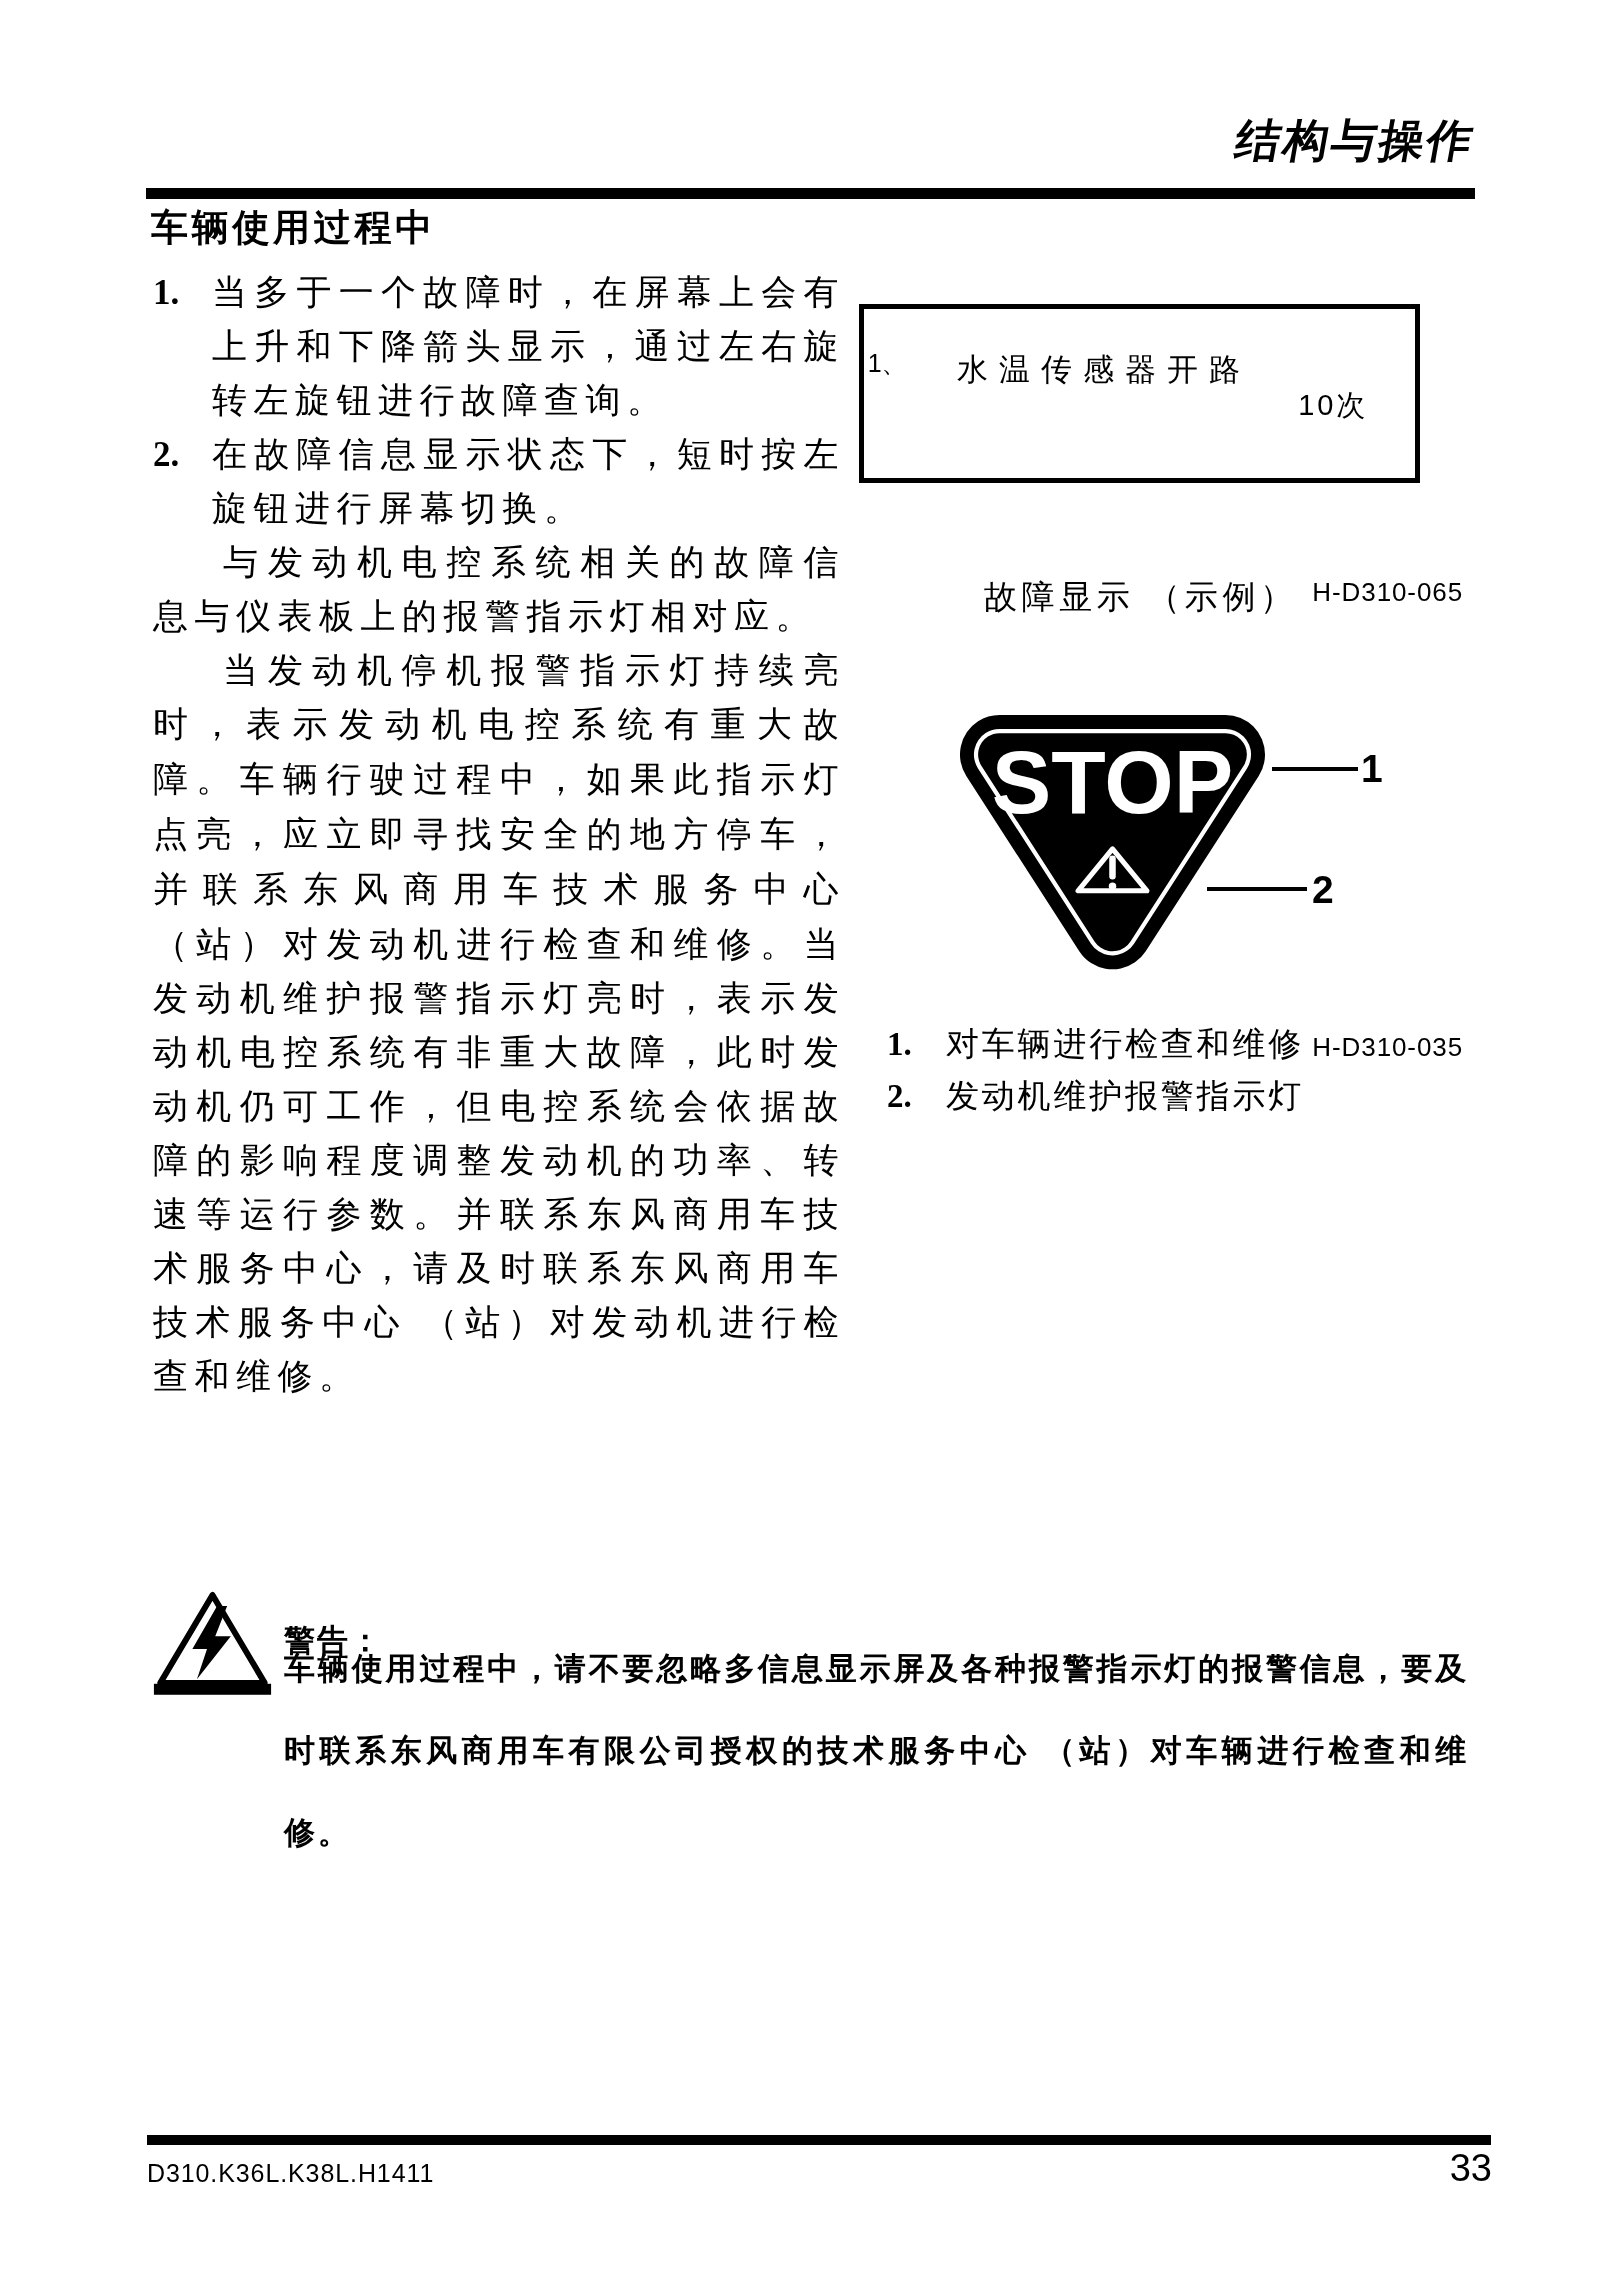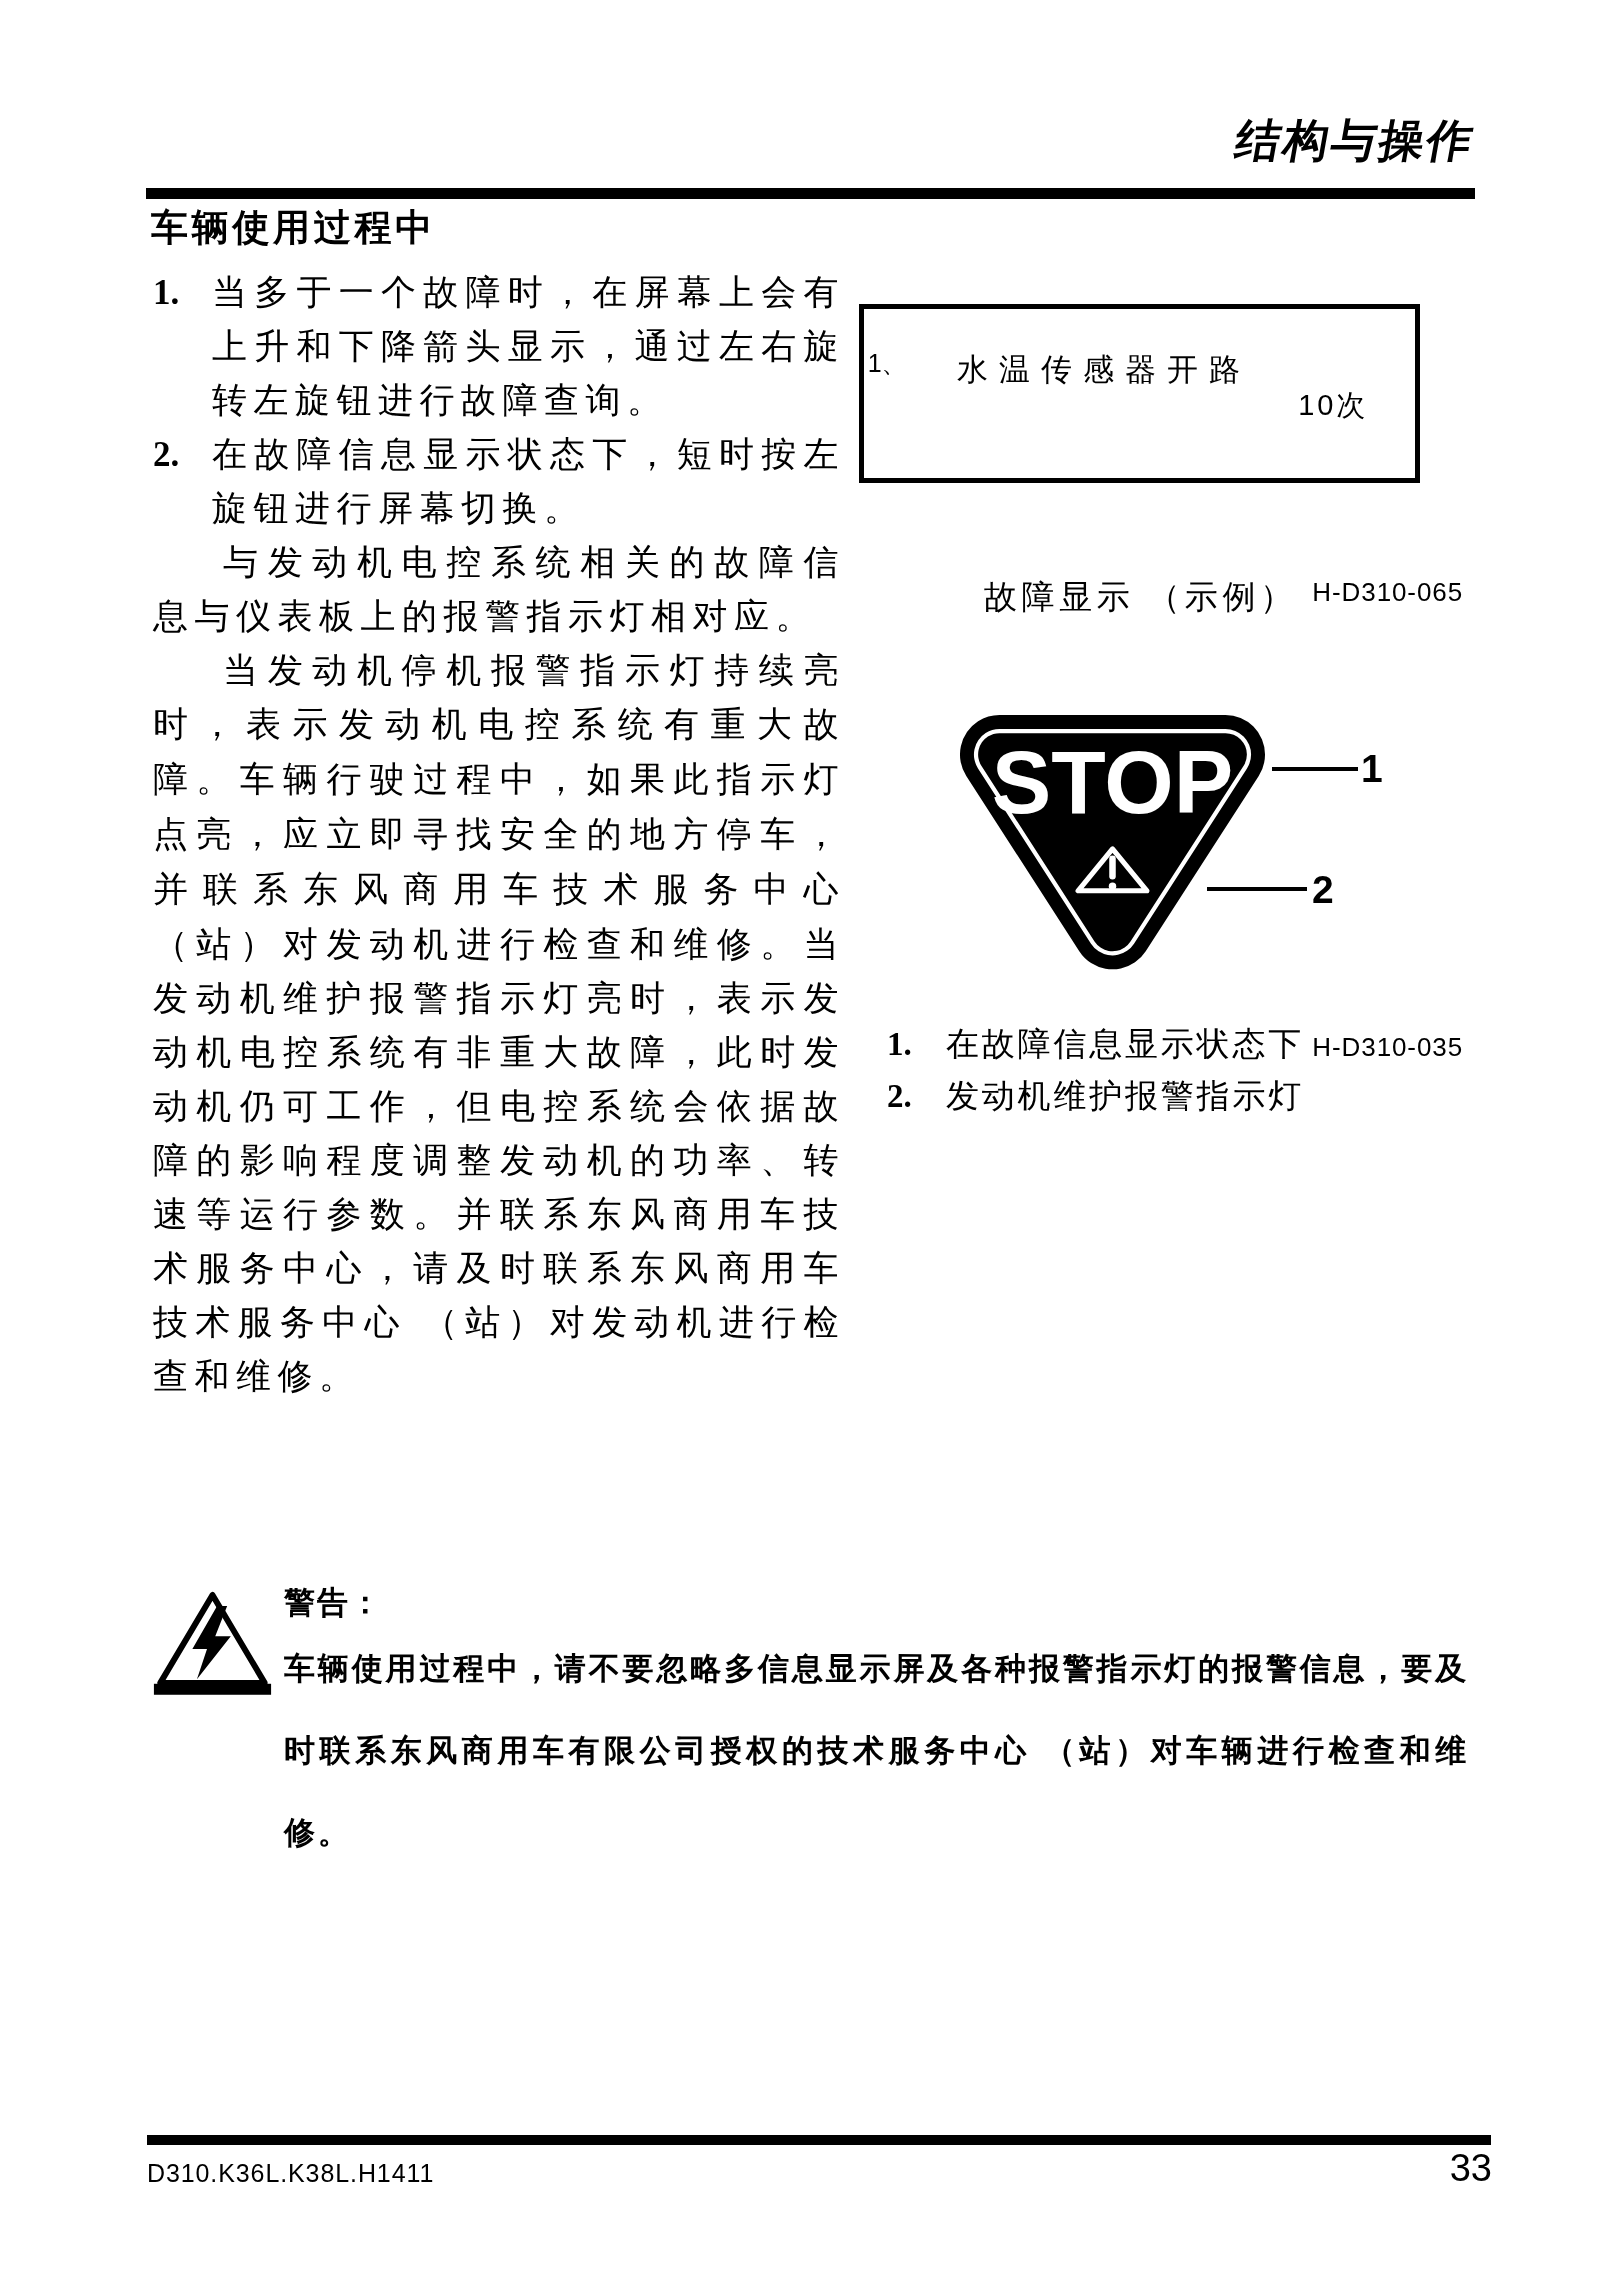--- a/index.html
+++ b/index.html
@@ -54,21 +54,21 @@
     font-family:"Liberation Sans", sans-serif;font-size:39px;font-weight:bold;
   }
   .co1-label{left:1361px;top:747px;}
   .co2-label{left:1312px;top:868px;}
   
   .legend{left:887px;top:1018px;width:590px;font-size:33px;line-height:52px;letter-spacing:2.8px;}
   .legend .hang-list .li-num{width:59px;flex:0 0 59px;}
   
   .warning-icon{left:153px;top:1588px;width:119px;height:111px;}
   .warning-label{
-    left:284px;top:1582px;font-family:Liberation Serif, serif;
+    left:284px;top:1620px;font-family:Liberation Serif, serif;
     font-size:31px;font-weight:bold;letter-spacing:1.9px;
   }
   .warning-text{
     left:284px;top:1628px;width:1185px;
     font-family:"Liberation Sans", sans-serif;font-size:31px;font-weight:bold;
     line-height:82px;letter-spacing:2.8px;text-align:justify;
   }
   
   .footer-rule{left:147px;top:2135px;width:1344px;height:10.2px;background:#000;}
   .doc-code{left:147px;top:2159px;font-family:"Liberation Sans", sans-serif;font-size:25px;letter-spacing:0.9px;}
@@ -116,21 +116,21 @@
 </svg>
 <div class="abs callout-line co1-line"></div>
 <div class="abs callout-label co1-label">1</div>
 <div class="abs callout-line co2-line"></div>
 <div class="abs callout-label co2-label">2</div>
 <div class="abs figure-code fig-code-2">H-D310-035</div>
 
 <div class="abs legend">
   <div class="hang-list">
     <span class="li-num">1.</span>
-    <span class="li-text">在故障信息显示状态下</span>
+    <span class="li-text">对车辆进行检查和维修</span>
   </div>
   <div class="hang-list">
     <span class="li-num">2.</span>
     <span class="li-text">发动机维护报警指示灯</span>
   </div>
 </div>
 
 <svg class="abs warning-icon" viewBox="0 0 260 240" xmlns="http://www.w3.org/2000/svg">
   <path d="M130 14 L16 206 L244 206 Z" fill="#fff" stroke="#000" stroke-width="13" stroke-linejoin="round"></path>
   <rect x="2" y="208" width="256" height="24" fill="#000"></rect>

